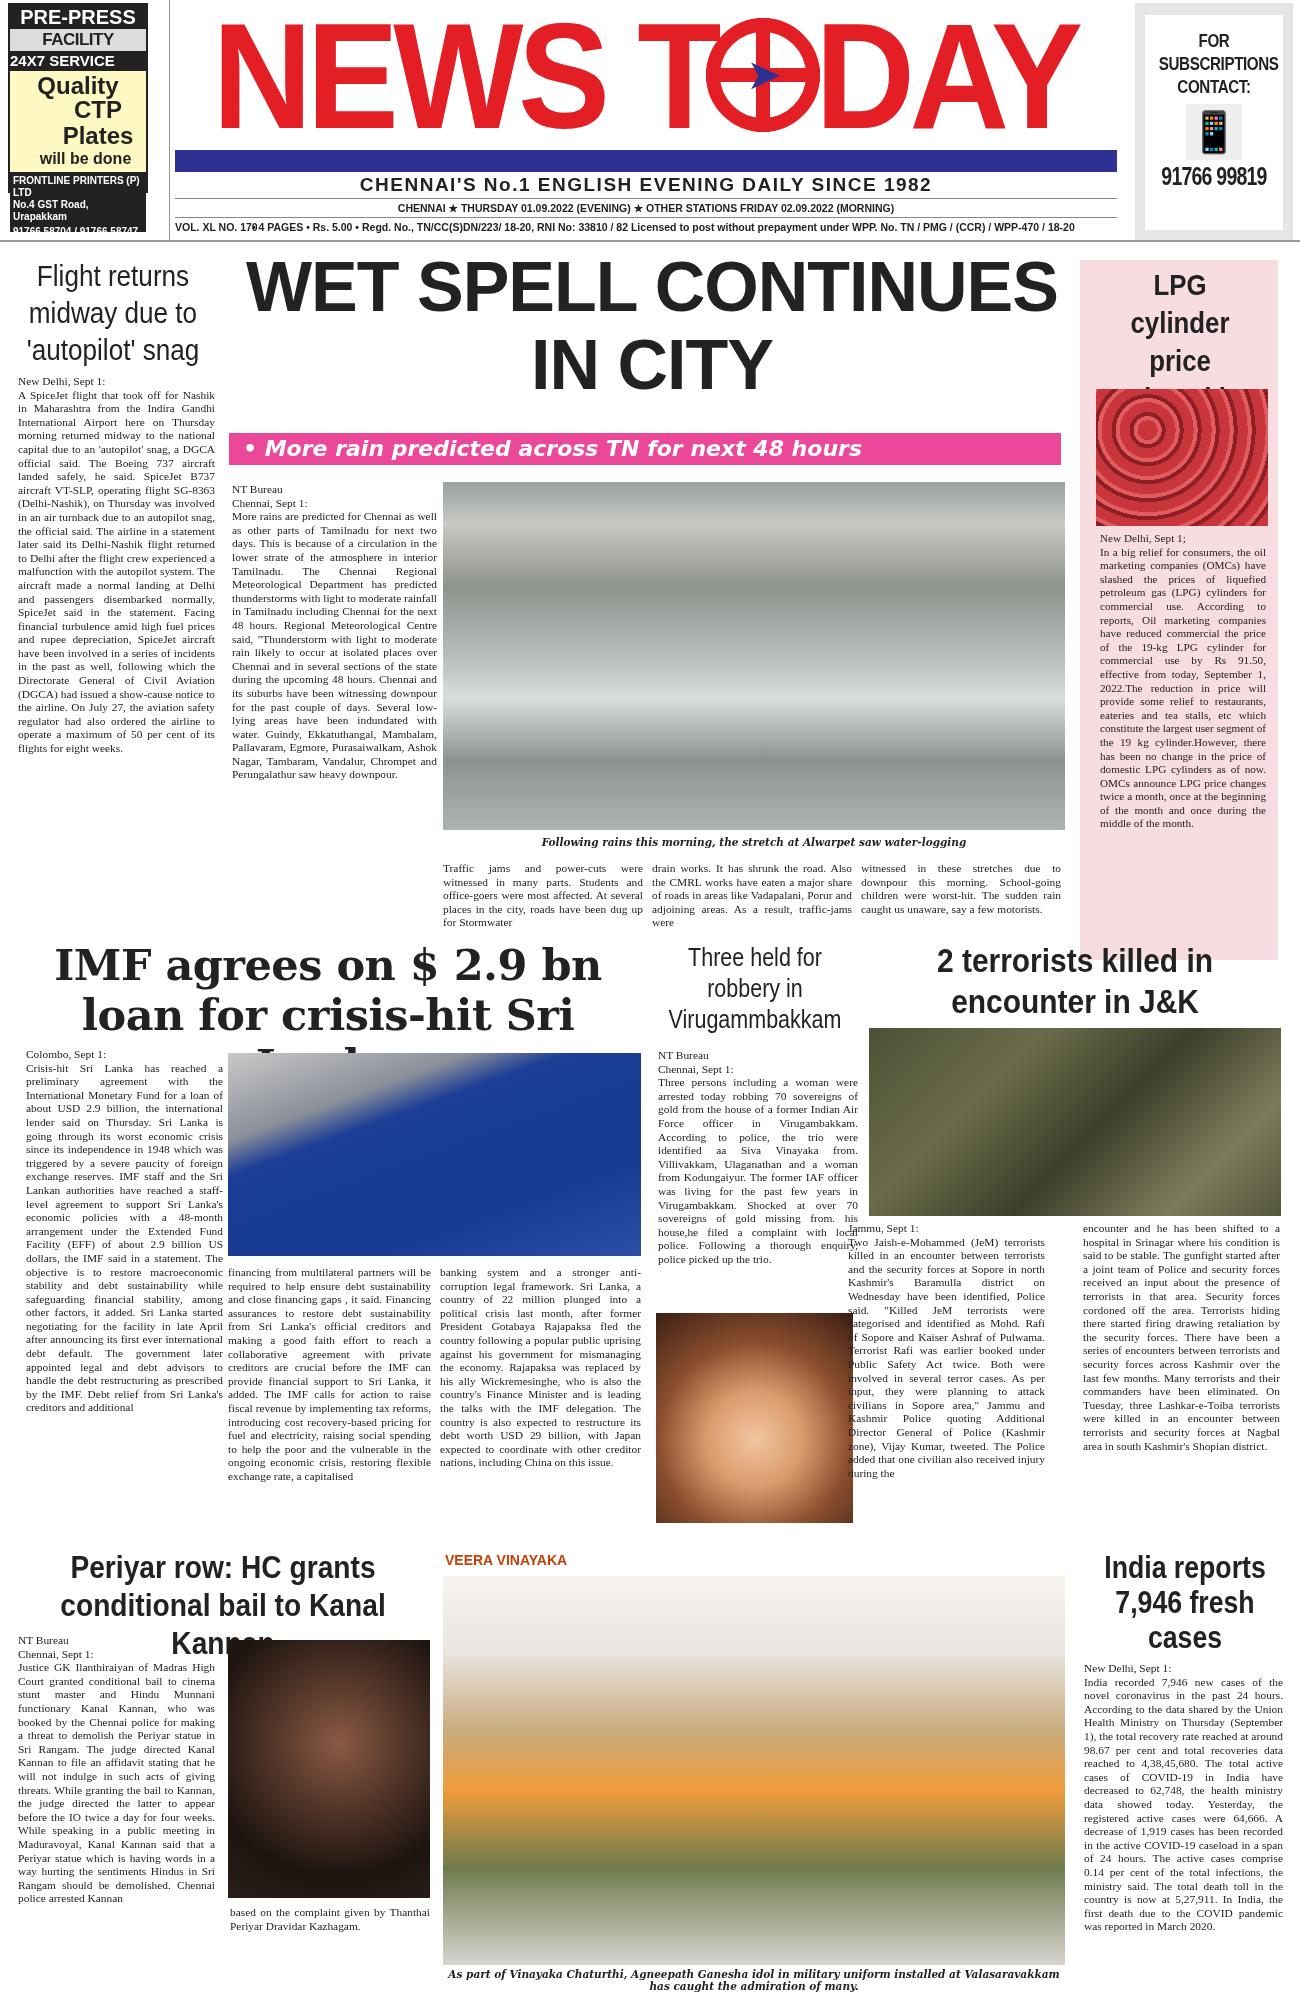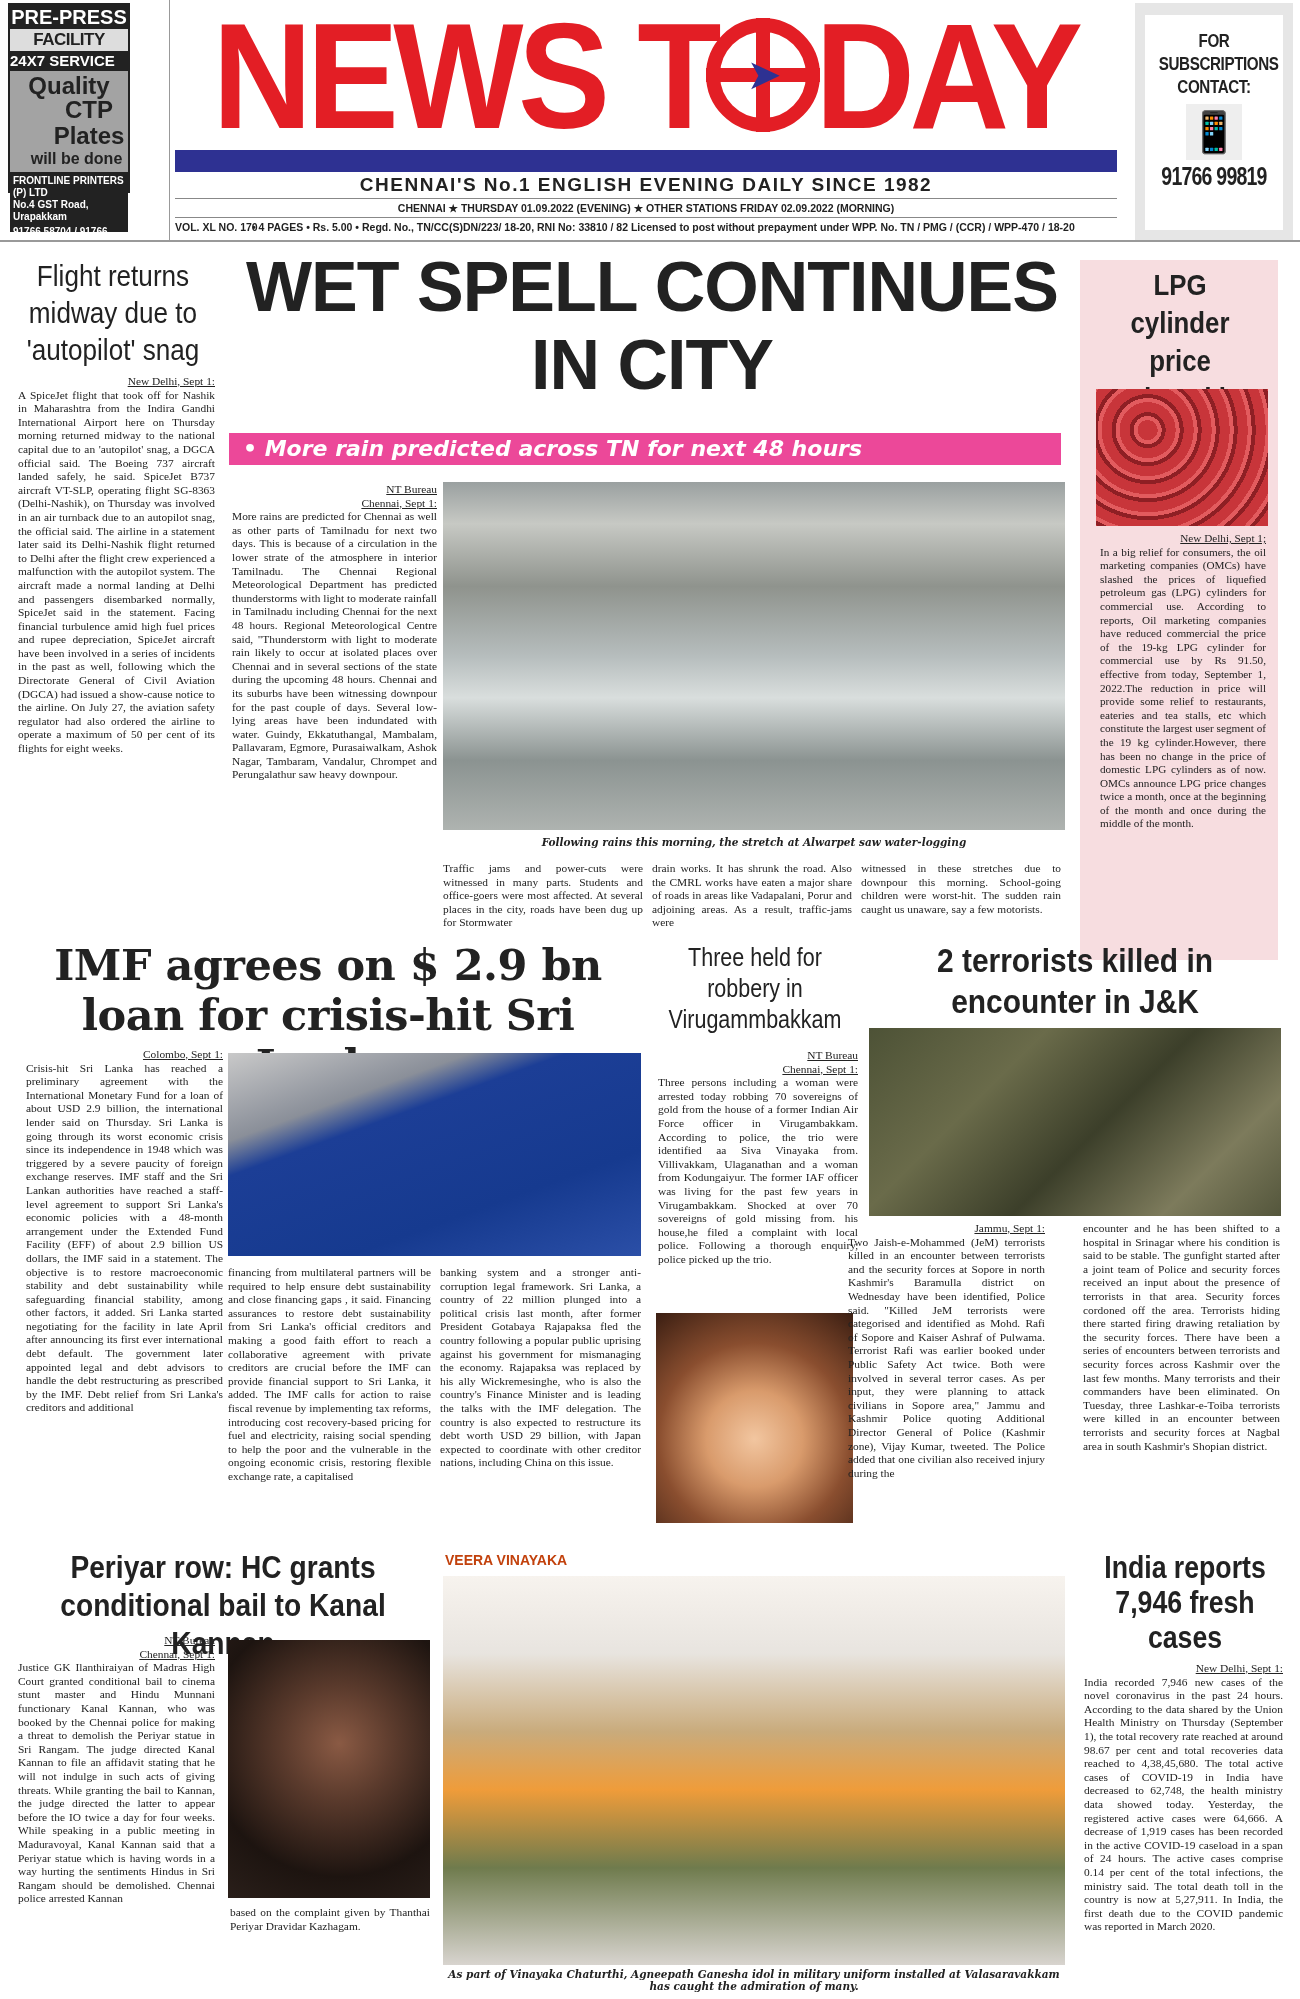--- a/index.html
+++ b/index.html
@@ -1,25 +1,25 @@
 <!DOCTYPE html>
 <html><head>
 <meta charset="utf-8">
 <style>
   * { box-sizing: border-box; margin: 0; padding: 0; }
   html, body { width: 1300px; height: 1999px; background: #fff; overflow: hidden; }
   body { position: relative; font-family: "DejaVu Serif", serif; color: #222; }
   .abs { position: absolute; }
   .body-text { font-family: "Liberation Serif", serif; font-size: 11.4px; line-height: 13.6px; text-align: justify; color: #222; }
-  .dateline { text-align: right; display: block; text-decoration: underline; }
+  .dateline { text-align: left; display: block; }
   .head { font-family: "Liberation Sans", sans-serif; color: #222; text-align: center; line-height: 1.08; }
   .photo { position: absolute; overflow: hidden; }
 
   
-  #ad-left { left: 8px; top: 3px; width: 122px; height: 190px; border: 2px solid #222; background: #a3a3a3; }
+  #ad-left { left: 8px; top: 3px; width: 140px; height: 190px; border: 2px solid #222; background: #fef9c3; }
   #ad-left .r1 { background: #222; color: #fff; font-weight: 900; font-size: 20px; text-align: center; height: 24px; line-height: 24px; font-family: "Liberation Sans", sans-serif; }
   #ad-left .r2 { background: #ddd; color: #222; font-weight: 700; font-size: 17px; text-align: center; height: 22px; line-height: 22px; font-family: "Liberation Sans", sans-serif; letter-spacing: -0.5px; }
   #ad-left .r3 { background: #222; color: #fff; font-weight: 700; font-size: 15px; text-align: left; height: 20px; line-height: 20px; font-family: "Liberation Sans", sans-serif; }
   #ad-left .r4 { font-weight: 700; font-size: 24px; text-align: center; line-height: 22px; font-family: "Liberation Sans", sans-serif; padding-top: 4px; }
   #ad-left .r5 { font-weight: 900; font-size: 24px; text-align: center; line-height: 26px; font-family: "Liberation Sans", sans-serif; padding-left: 40px; }
   #ad-left .r6 { font-weight: 700; font-size: 16px; text-align: center; line-height: 19px; font-family: "Liberation Sans", sans-serif; margin-left: 15px; }
   #ad-left .r7 { background: #222; color: #fff; font-size: 10px; font-weight: 700; line-height: 12px; padding: 3px 3px; font-family: "Liberation Sans", sans-serif; margin-top: 4px; height: 60px; }
 
   
   #masthead-title { left: 170px; top: 2px; width: 950px; height: 148px; }

